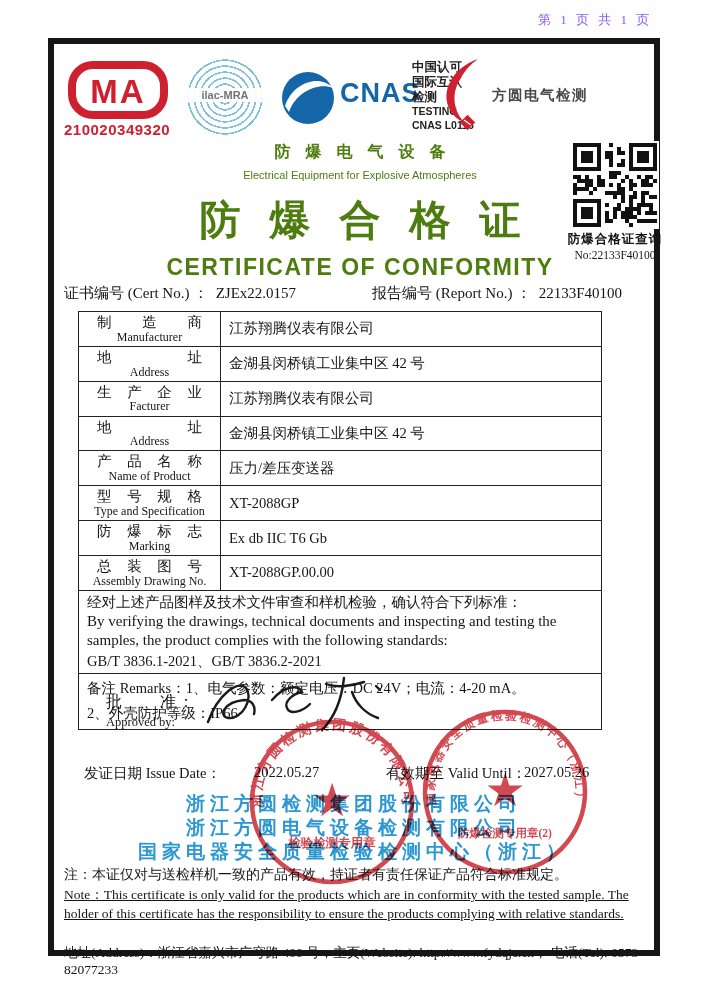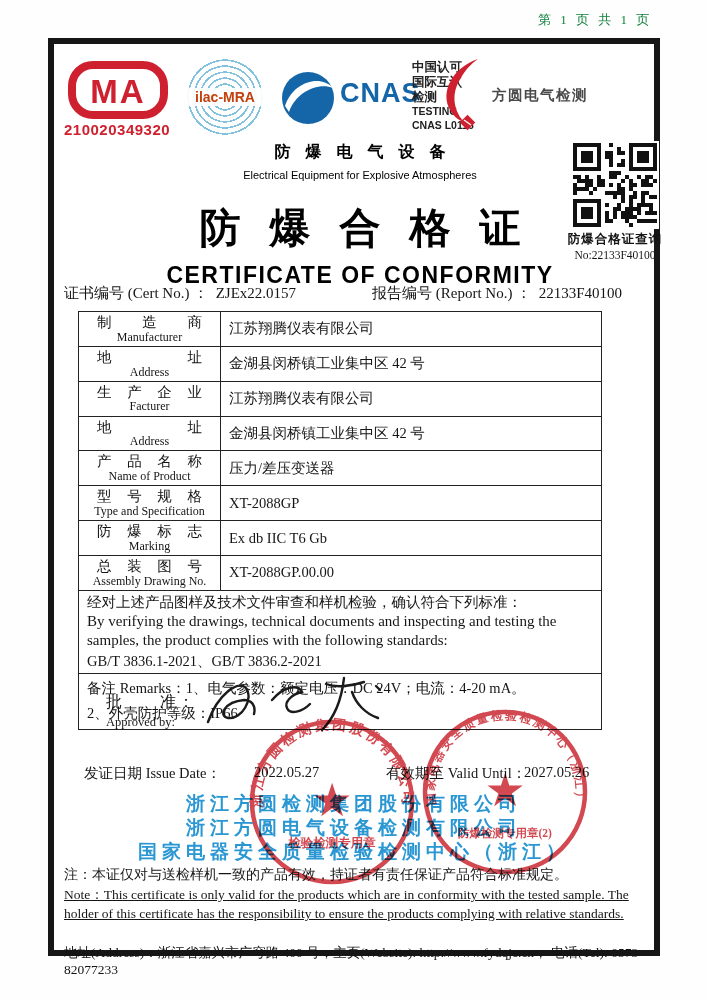--- a/index.html
+++ b/index.html
@@ -1,43 +1,43 @@
 <!DOCTYPE html>
 <html><head>
 <meta charset="utf-8">
 <style>
   html,body{margin:0;padding:0;background:#e8e8e8;}
   .page{position:relative;width:706px;height:1000px;background:#fefefe;overflow:hidden;
         font-family:"Liberation Serif","DejaVu Sans",serif;color:#151515;}
-  .page-num{position:absolute;left:538px;top:11px;font-size:13px;color:#15803d;letter-spacing:3px;}
+  .page-num{position:absolute;left:538px;top:11px;font-size:13px;color:#8b5cf6;letter-spacing:3px;}
   .frame{position:absolute;left:48px;top:38px;width:600px;height:906px;border:6px solid #161616;background:#fff;}
   .frame *{box-sizing:border-box;}
 
   
   .cma{position:absolute;left:12px;top:16px;}
   .cma-num{position:absolute;left:10px;top:77px;font-family:"Liberation Sans",sans-serif;
            font-weight:bold;font-size:15px;color:#cf2030;letter-spacing:.5px;}
   .ilac{position:absolute;left:130px;top:12px;width:82px;height:82px;border-radius:50%;
         background:repeating-radial-gradient(circle at 50% 50%, #82c2de 0 1.6px, #ffffff 1.6px 6px);}
   .ilac-label{position:absolute;left:-4px;top:32px;width:90px;text-align:center;background:rgba(255,255,255,.92);
-        font-family:"Liberation Sans",sans-serif;font-weight:bold;font-size:14px;color:#c2410c;padding:1px 0;}
+        font-family:"Liberation Sans",sans-serif;font-weight:bold;font-size:11px;color:#737373;padding:1px 0;}
   .cnas-circle{position:absolute;left:226px;top:26px;}
   .cnas-word{position:absolute;left:286px;top:34px;font-family:"Liberation Sans",sans-serif;
         font-weight:bold;font-size:27px;color:#1466a8;letter-spacing:1px;}
   .cnas-col{position:absolute;left:358px;top:16px;line-height:1.18;}
   .cnas-col .cn{font-size:12.5px;font-weight:bold;color:#222;}
   .cnas-col .en{font-family:"Liberation Sans",sans-serif;font-size:10.5px;font-weight:bold;color:#222;margin-top:1px;}
   .fy-logo{position:absolute;left:382px;top:12px;}
   .fy-text{position:absolute;left:438px;top:42px;font-size:14.5px;color:#4a4a4a;letter-spacing:1.5px;font-weight:bold;}
 
   
-  .title-block{position:absolute;left:56px;top:98px;width:500px;text-align:center;color:#000000;}
+  .title-block{position:absolute;left:56px;top:98px;width:500px;text-align:center;color:#4d7c0f;}
   .t-cn-small{font-family:"Liberation Sans",sans-serif;font-size:16px;font-weight:bold;letter-spacing:15px;text-indent:15px;}
   .t-en-small{font-family:"Liberation Sans",sans-serif;font-size:11px;font-weight:normal;margin-top:6px;}
-  .t-cn-big{font-family:"Liberation Sans",sans-serif;font-size:41px;font-weight:bold;letter-spacing:29px;text-indent:29px;margin-top:20px;}
+  .t-cn-big{font-family:"Liberation Sans",sans-serif;font-size:41px;font-weight:bold;letter-spacing:29px;text-indent:29px;margin-top:12px;}
   .t-en-big{font-family:"Liberation Sans",sans-serif;font-size:23px;font-weight:600;letter-spacing:1.5px;margin-top:6px;}
 
   .qr-block{position:absolute;left:494px;top:97px;width:102px;text-align:center;margin-left:16px;}
   .qr-block svg{display:block;margin:0 auto;}
   .qr-cap{font-size:12.5px;font-weight:bold;letter-spacing:1px;margin-top:2px;}
   .qr-no{font-size:11.5px;margin-top:1px;}
 
   
   .certnos{position:absolute;left:0;top:240px;width:100%;font-size:15px;}
   .certnos .c1{position:absolute;left:10px;white-space:pre;}

